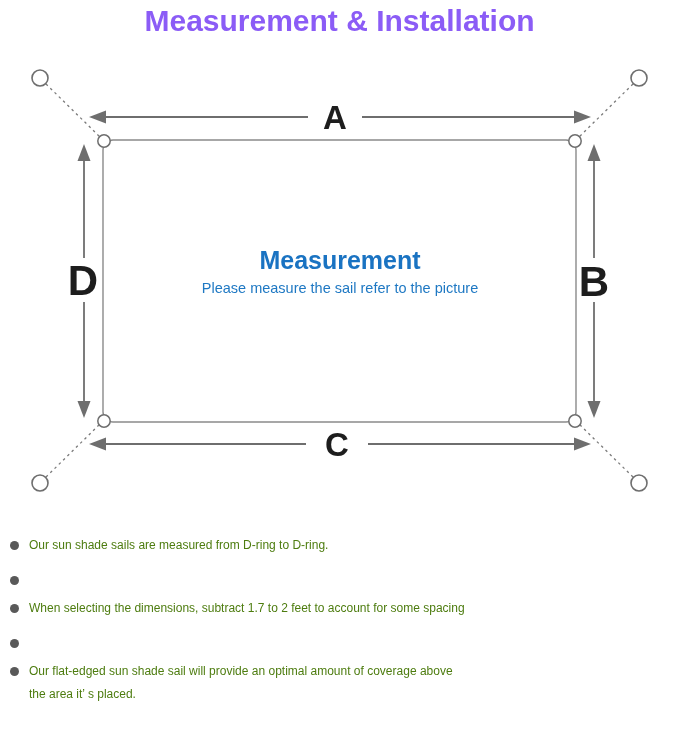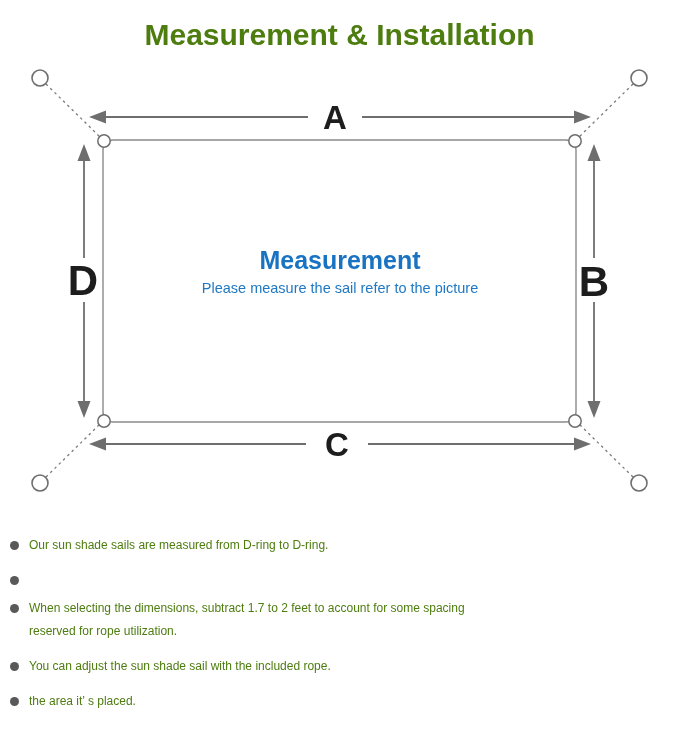--- a/index.html
+++ b/index.html
@@ -1,21 +1,21 @@
 <!DOCTYPE html>
 <html><head>
 <meta charset="utf-8">
 <style>
   html, body { margin:0; padding:0; background:#ffffff; }
   body { width:679px; height:739px; font-family:"Liberation Sans", sans-serif; }
   .page { position:relative; width:679px; height:739px; background:#ffffff; overflow:hidden; }
 
   .title {
-    position:absolute; top:16px; left:0; width:679px; margin:0; padding-top:2px;
-    text-align:center; font-size:30px; font-weight:bold; color:#4d7c0f;
+    position:absolute; top:2px; left:0; width:679px; margin:0; padding-top:2px;
+    text-align:center; font-size:30px; font-weight:bold; color:#8b5cf6;
     font-family:"Liberation Sans", sans-serif;
   }
 
   svg.diagram { position:absolute; top:0; left:0; }
 
   .sketch-line { stroke:#6e6e6e; stroke-width:1.8; }
   .dash-line  { stroke:#7a7a7a; stroke-width:1.3; stroke-dasharray:2.5 3.5; }
   .sail-rect  { fill:#ffffff; stroke:#8a8a8a; stroke-width:1.4; }
   .ring       { fill:#ffffff; stroke:#6e6e6e; stroke-width:1.5; }
   .anchor     { fill:#ffffff; stroke:#6e6e6e; stroke-width:1.6; }
@@ -103,30 +103,27 @@
           <span class="ln">Our sun shade sails are measured from D-ring to D-ring.</span>
         </span>
     </li>
     <li>
       <span class="dot"></span>
     </li>
     <li>
       <span class="dot"></span>
       <span class="txt">
         <span class="ln">When selecting the dimensions, subtract 1.7 to 2 feet to account for some spacing</span>
-        <span class="ln">reserved for rope utilization.</span>
       </span>
     </li>
     <li>
       <span class="dot"></span>
-      <span class="txt">
-          <span class="ln">You can adjust the sun shade sail with the included rope.</span>
-        </span>
     </li>
     <li>
       <span class="dot"></span>
       <span class="txt">
+        <span class="ln">Our flat-edged sun shade sail will provide an optimal amount of coverage above</span>
         <span class="ln">the area it’ s placed.</span>
       </span>
     </li>
   </ul>
 
 </div>
 
 </body></html>

